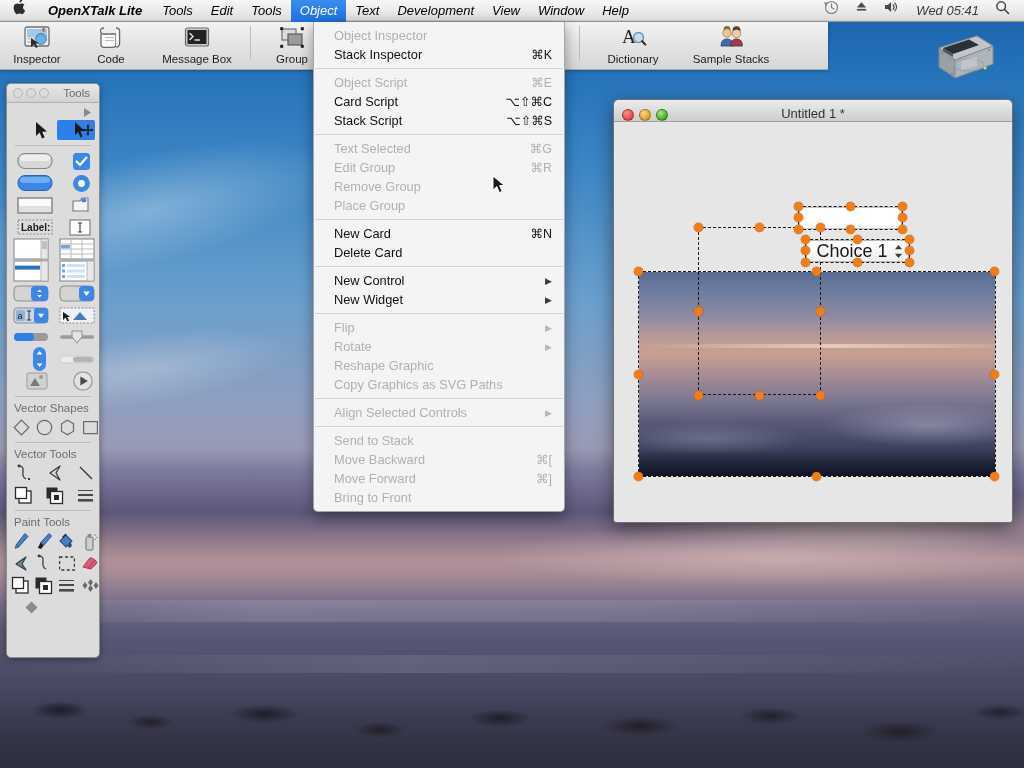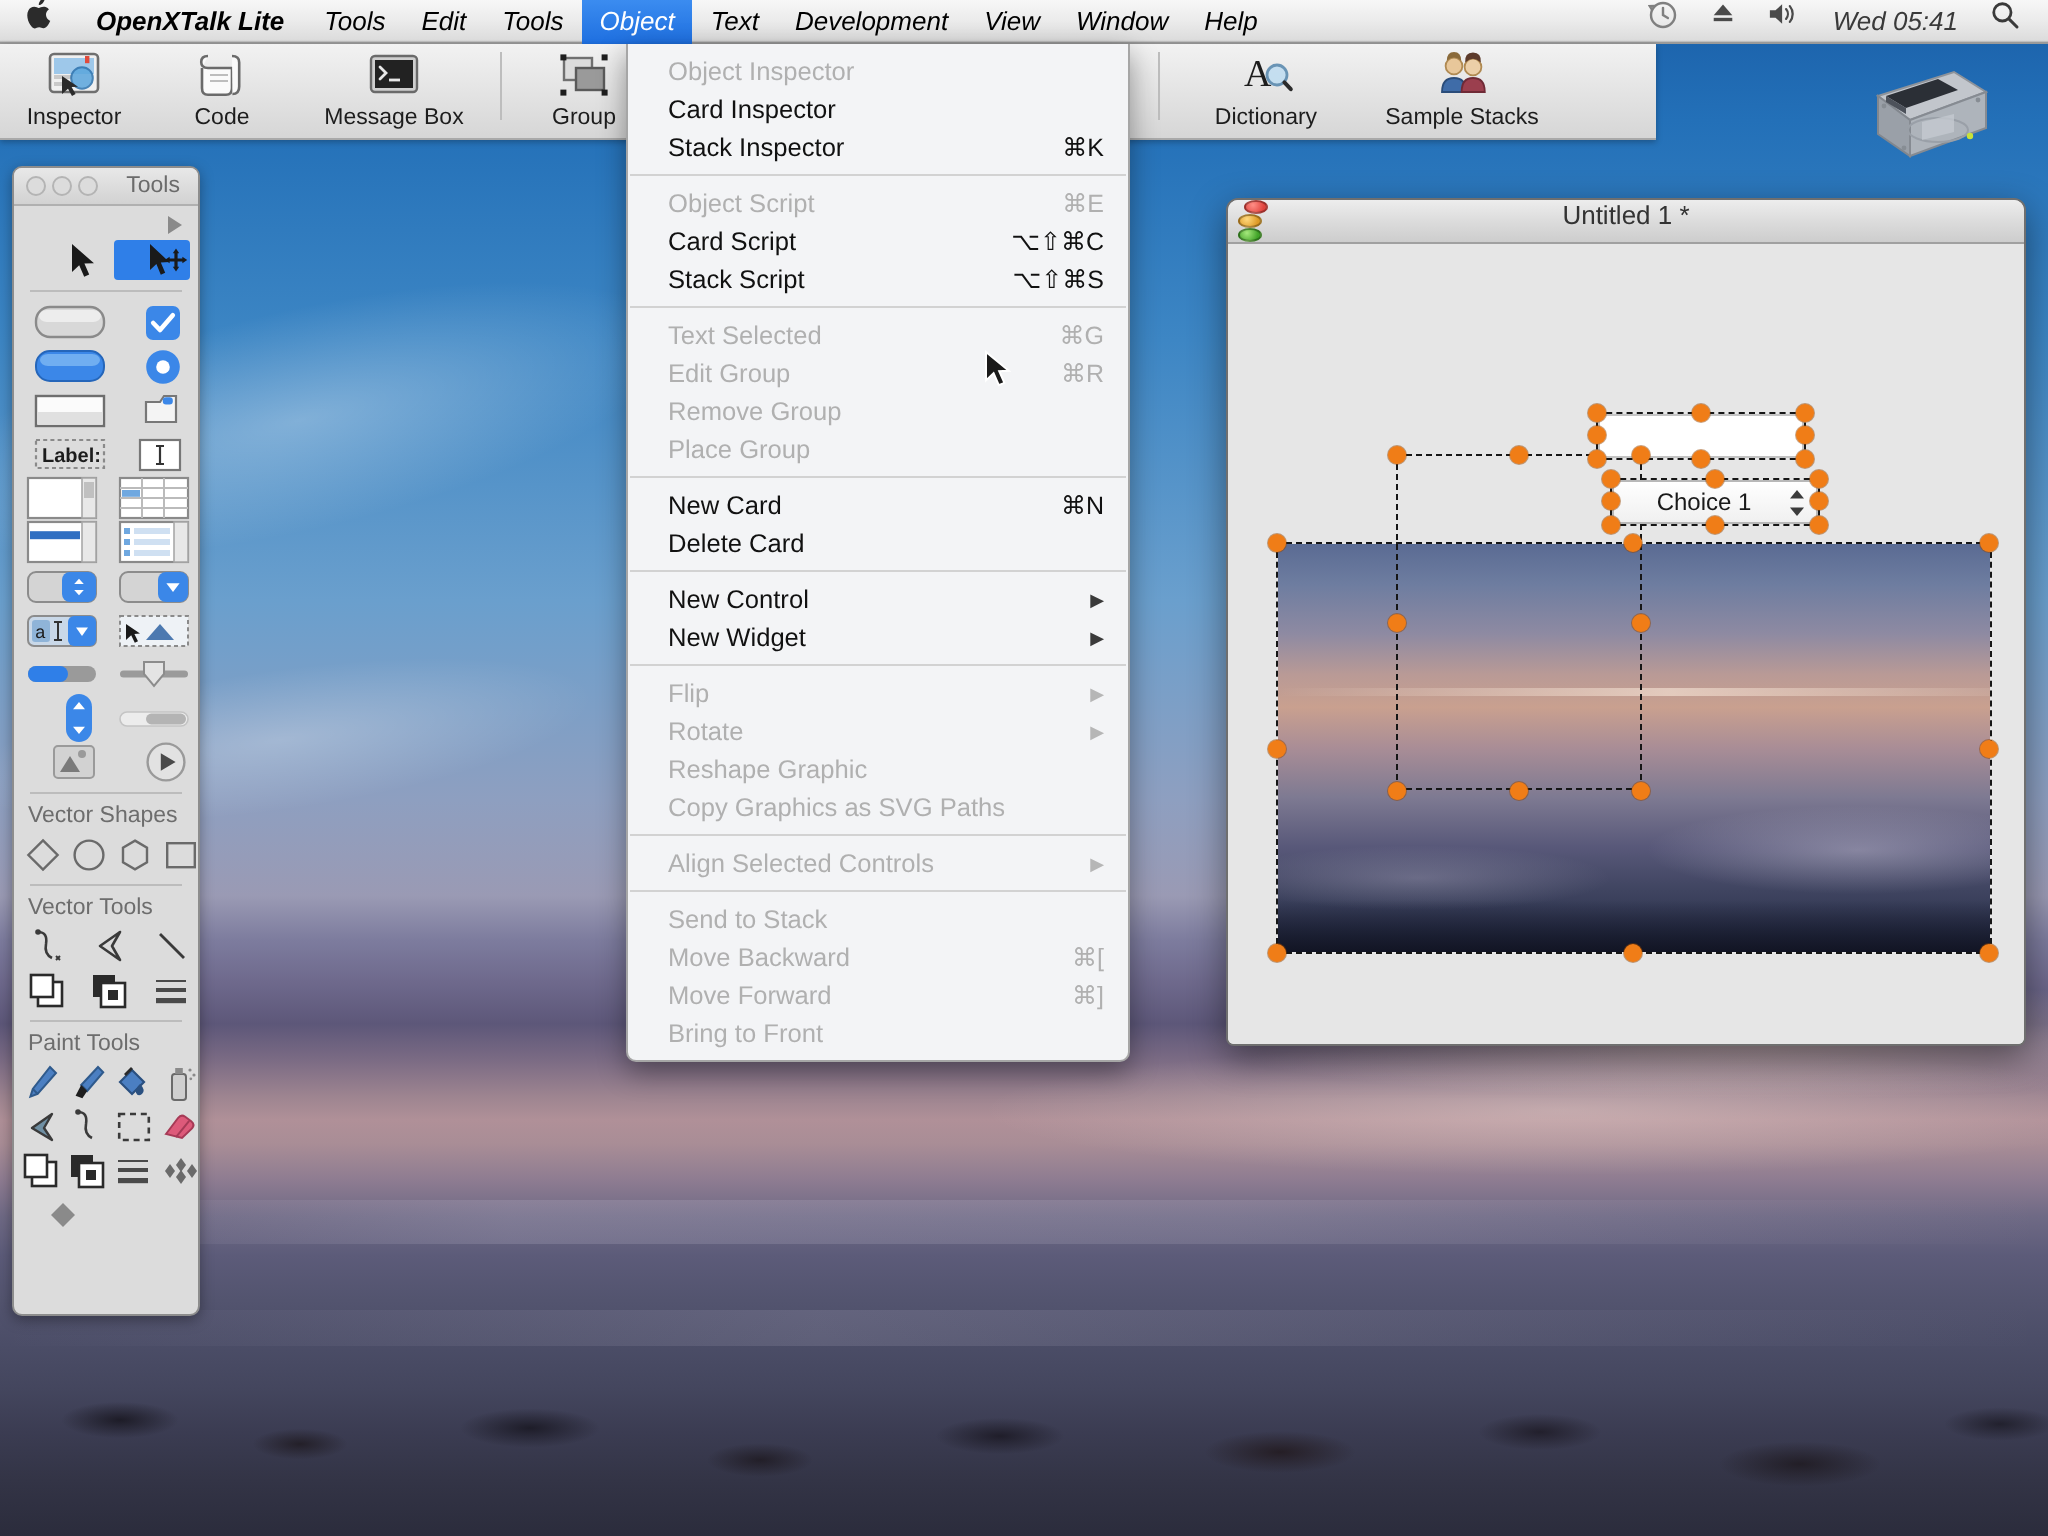--- a/index.html
+++ b/index.html
@@ -189,21 +189,21 @@
     background: #e6e6e6;
     border: 1px solid #6f6f6f;
     border-radius: 6px 6px 4px 4px;
     box-shadow: 0 6px 18px rgba(0,0,0,0.45);
     overflow: hidden;
   }
   #stack-titlebar {
     height: 22px;
     background: linear-gradient(to bottom, #ededed 0%, #dcdcdc 50%, #cdcdcd 100%);
     border-bottom: 1px solid #a0a0a0;
-    display: flex; align-items: flex-start; position: relative; flex-direction: column;
+    display: flex; align-items: flex-end; position: relative;
   }
   .tl { width: 12px; height: 12px; border-radius: 50%; margin-left: 5px; border: 1px solid rgba(0,0,0,0.30); }
   #tl-close { background: radial-gradient(circle at 35% 30%, #ff8e86, #e0443e 75%); margin-left: 8px; }
   #tl-min { background: radial-gradient(circle at 35% 30%, #ffd97e, #dd9a26 75%); }
   #tl-max { background: radial-gradient(circle at 35% 30%, #a5e87c, #41a328 75%); }
   #stack-title {
     position: absolute; left: 0; right: 0; text-align: center;
     font-size: 13px; color: #333; font-weight: normal;
   }
   #stack-canvas { position: absolute; left: 0; top: 22px; width: 398px; height: 400px; background: #e6e6e6; }
@@ -237,21 +237,21 @@
 
   #field-object {
     position: absolute; left: 185px; top: 85px; width: 103px; height: 22px;
     background: #ffffff; border: 1px solid #c4c4c4;
   }
   #popup-object {
     position: absolute; left: 192px; top: 118px; width: 103px; height: 22px;
     background: linear-gradient(to bottom, #ffffff, #f0f0f0);
     border: 1px solid #b8b8b8; border-radius: 3px;
     display: flex; align-items: center; padding: 0 4px;
-    font-size: 12px; color: #1a1a1a;
+    font-size: 18px; color: #1a1a1a;
   }
   #popup-label { flex: 1 1 auto; text-align: center; }
   #popup-arrows { width: 11px; display: flex; flex-direction: column; align-items: center; line-height: 0; }
 
   
   .seldash { position: absolute; border: 1px dashed #161616; }
   .handle {
     position: absolute; width: 9px; height: 9px; border-radius: 50%;
     background: #f07d17; box-shadow: 0 0 0 0.5px rgba(150,70,0,0.5);
   }
@@ -455,23 +455,20 @@
     </span>
     <span class="tb-label">Sample Stacks</span>
   </div>
 </div>
 
 <div id="object-menu">
   <div class="mi disabled">
       <span class="mi-label">Object Inspector</span>
     </div>
   <div class="mi">
-      <span class="mi-label">Card Inspector</span>
-    </div>
-  <div class="mi">
       <span class="mi-label">Stack Inspector</span>
       <span class="mi-key">⌘K</span>
     </div>
   <div class="mi-sep"></div>
   <div class="mi disabled">
       <span class="mi-label">Object Script</span>
       <span class="mi-key">⌘E</span>
     </div>
   <div class="mi">
       <span class="mi-label">Card Script</span>

